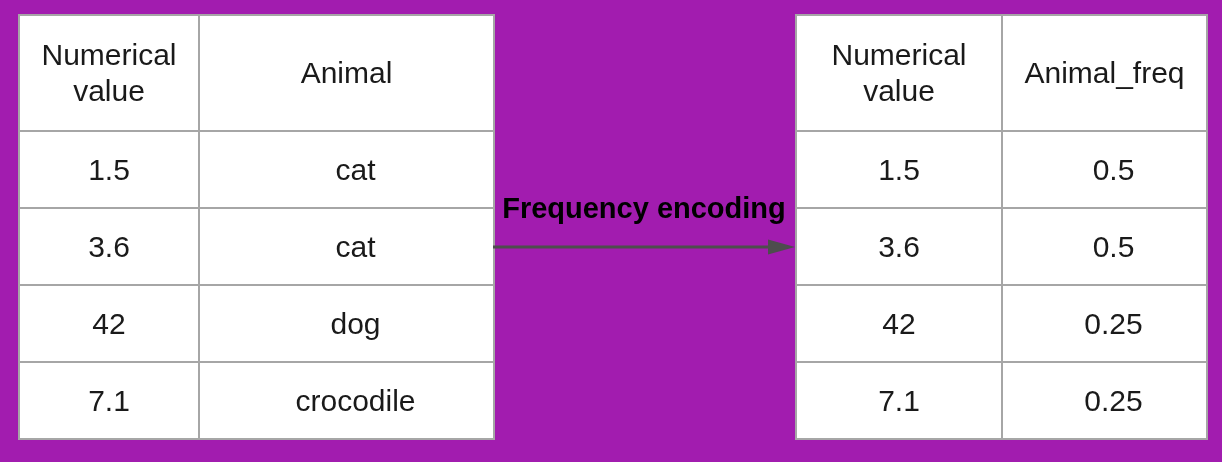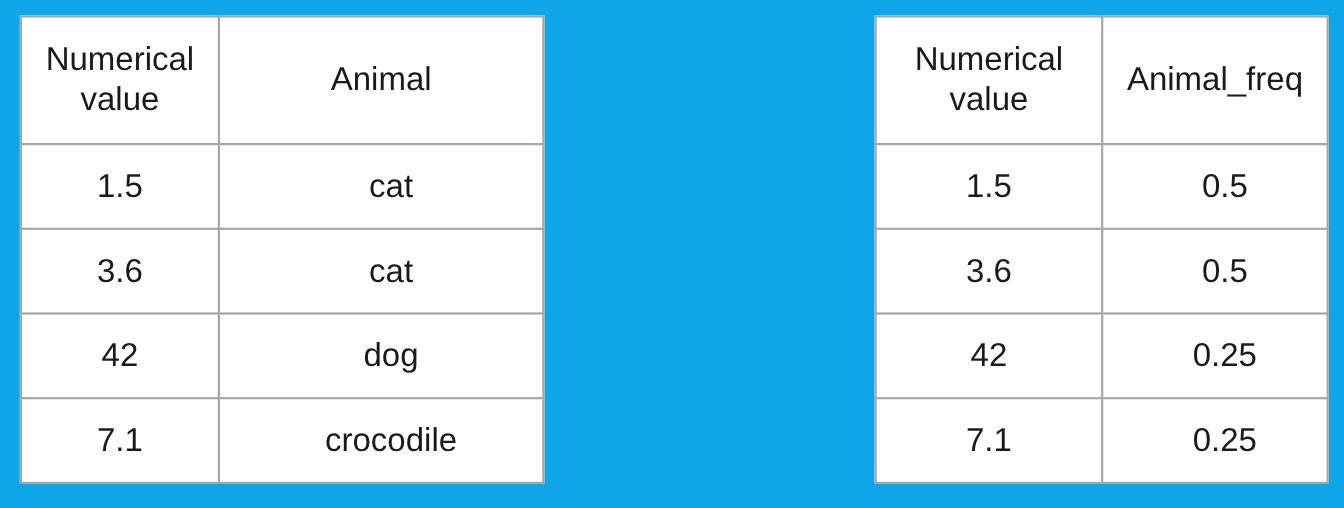--- a/index.html
+++ b/index.html
@@ -6,21 +6,21 @@
   html, body {
     width: 1222px; height: 462px;
     background: #ffffff;
     font-family: "Liberation Sans", sans-serif;
     color: #1a1a1a;
     overflow: hidden;
   }
   .canvas {
     position: relative;
     width: 1222px; height: 462px;
-    background: #0ea5e9;
+    background: #a21caf;
   }
   table.tbl {
     position: absolute;
     top: 14px;
     border-collapse: collapse;
     table-layout: fixed;
     background: #ffffff;
   }
   table.left-tbl  { left: 18px;  width: 475px; }
   table.right-tbl { left: 795px; width: 411px; }
@@ -87,20 +87,27 @@
         <td class="center-cell">42</td>
         <td class="text-cell">dog</td>
       </tr>
       <tr class="data-row">
         <td class="center-cell">7.1</td>
         <td class="text-cell">crocodile</td>
       </tr>
     </tbody>
   </table>
 
+  <div class="middle">
+    <div class="arrow-label">Frequency encoding</div>
+    <svg class="arrow-svg" width="304" height="18" viewBox="0 0 304 18" xmlns="http://www.w3.org/2000/svg">
+      <line x1="1" y1="9" x2="280" y2="9" stroke="#4d4d4d" stroke-width="3"></line>
+      <polygon points="276,1.5 303,9 276,16.5" fill="#4d4d4d"></polygon>
+    </svg>
+  </div>
 
   <table class="tbl right-tbl">
     <colgroup>
       <col style="width:206px">
       <col style="width:205px">
     </colgroup>
     <tbody>
       <tr class="hdr-row">
         <th>
           <div class="hdr-inner">Numerical value</div>

